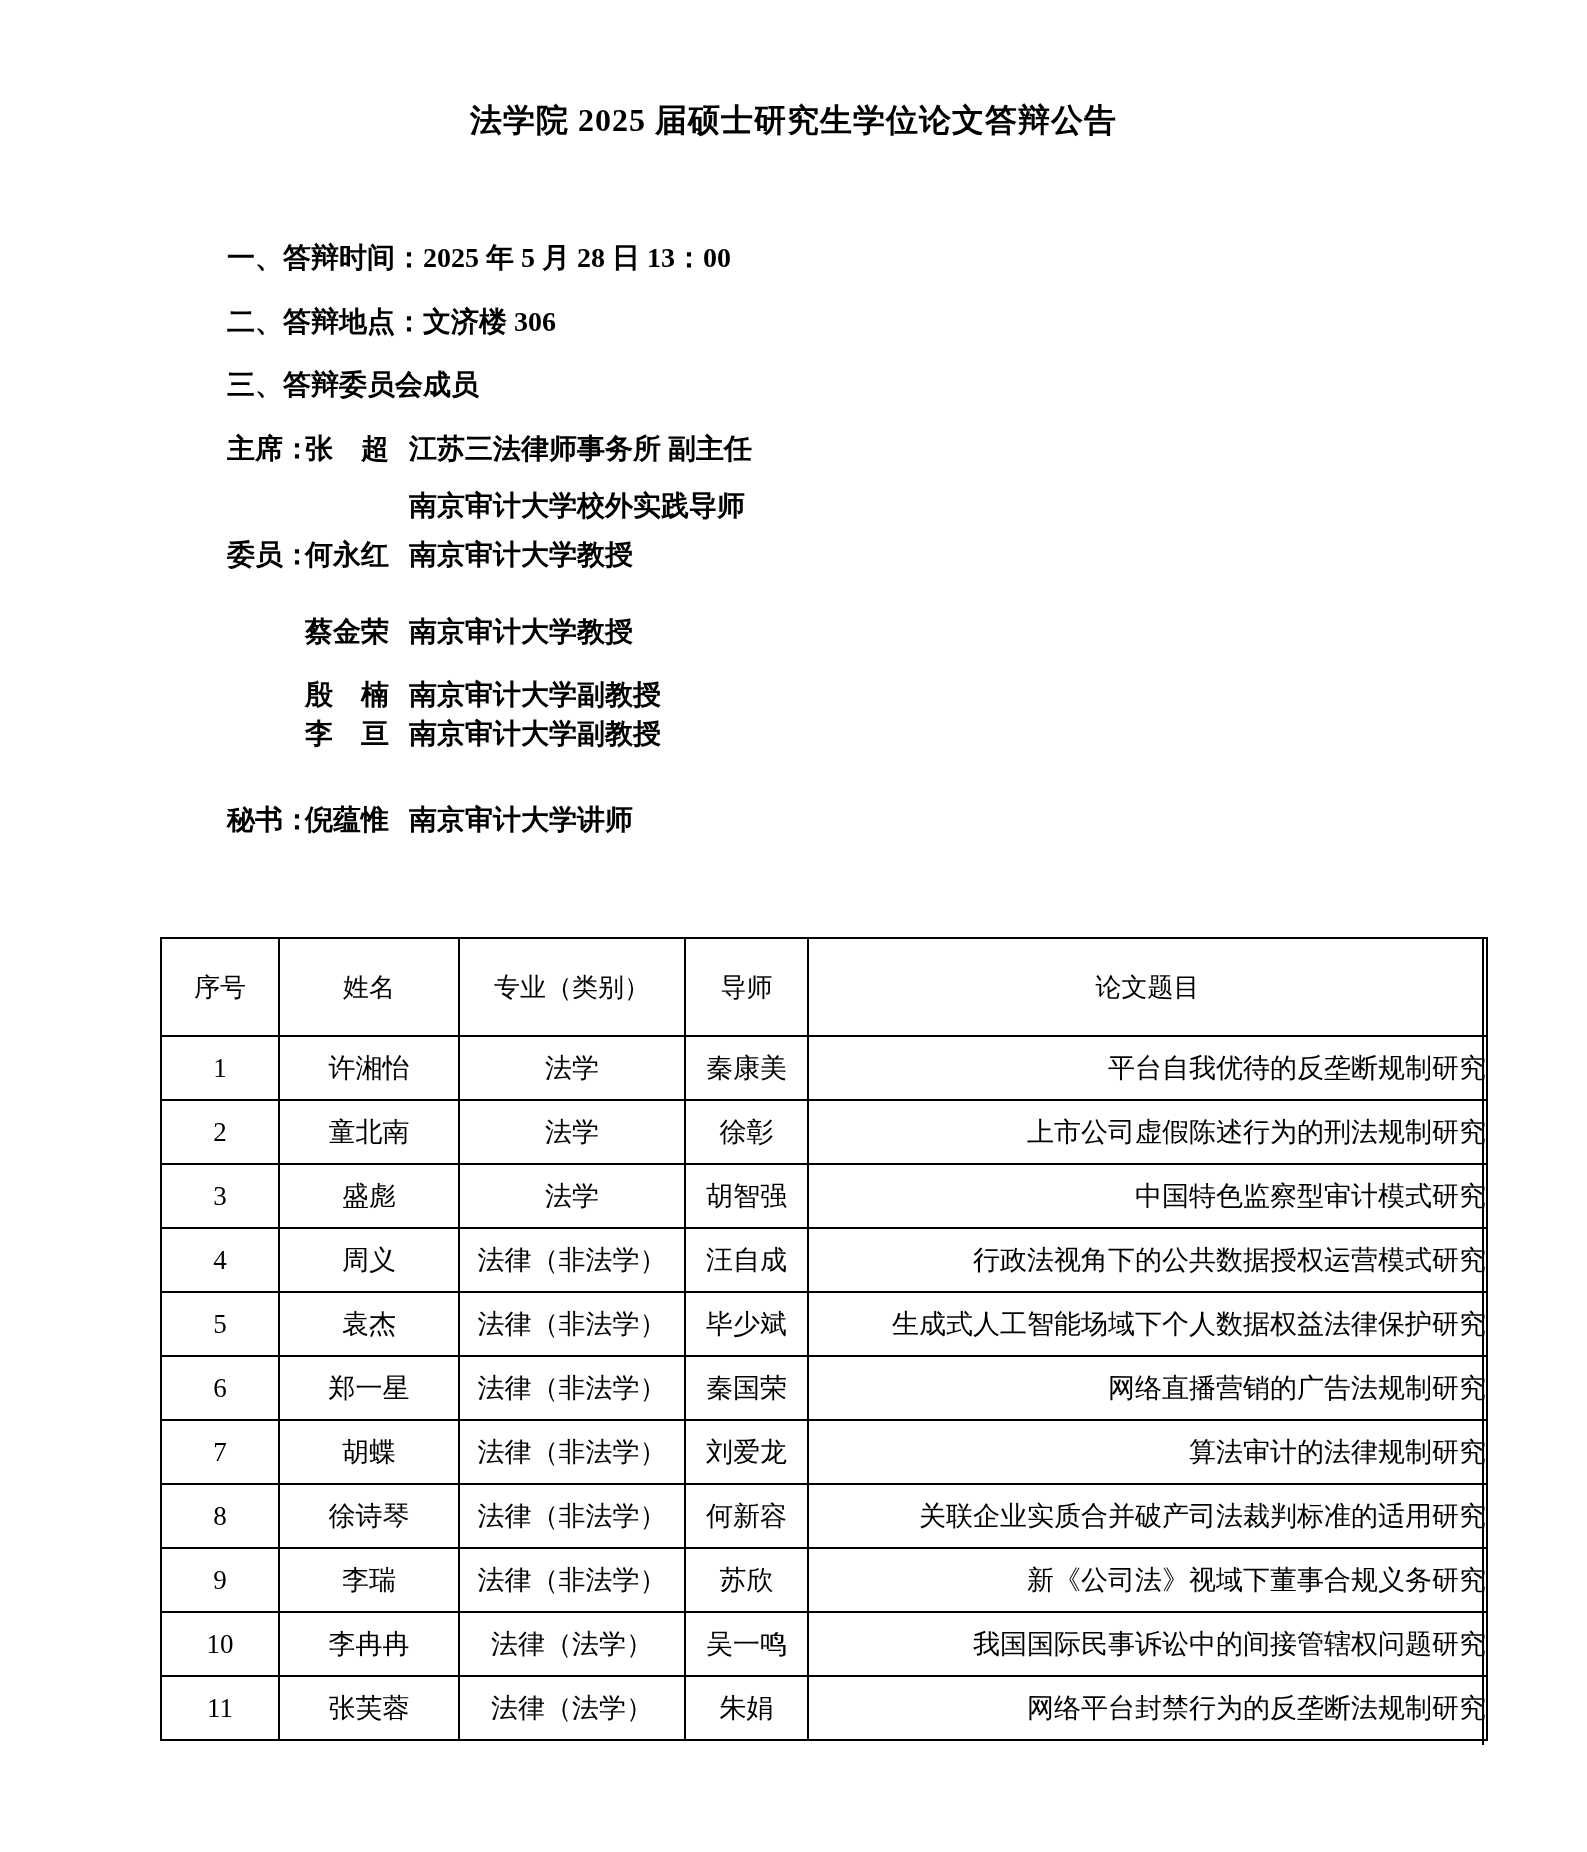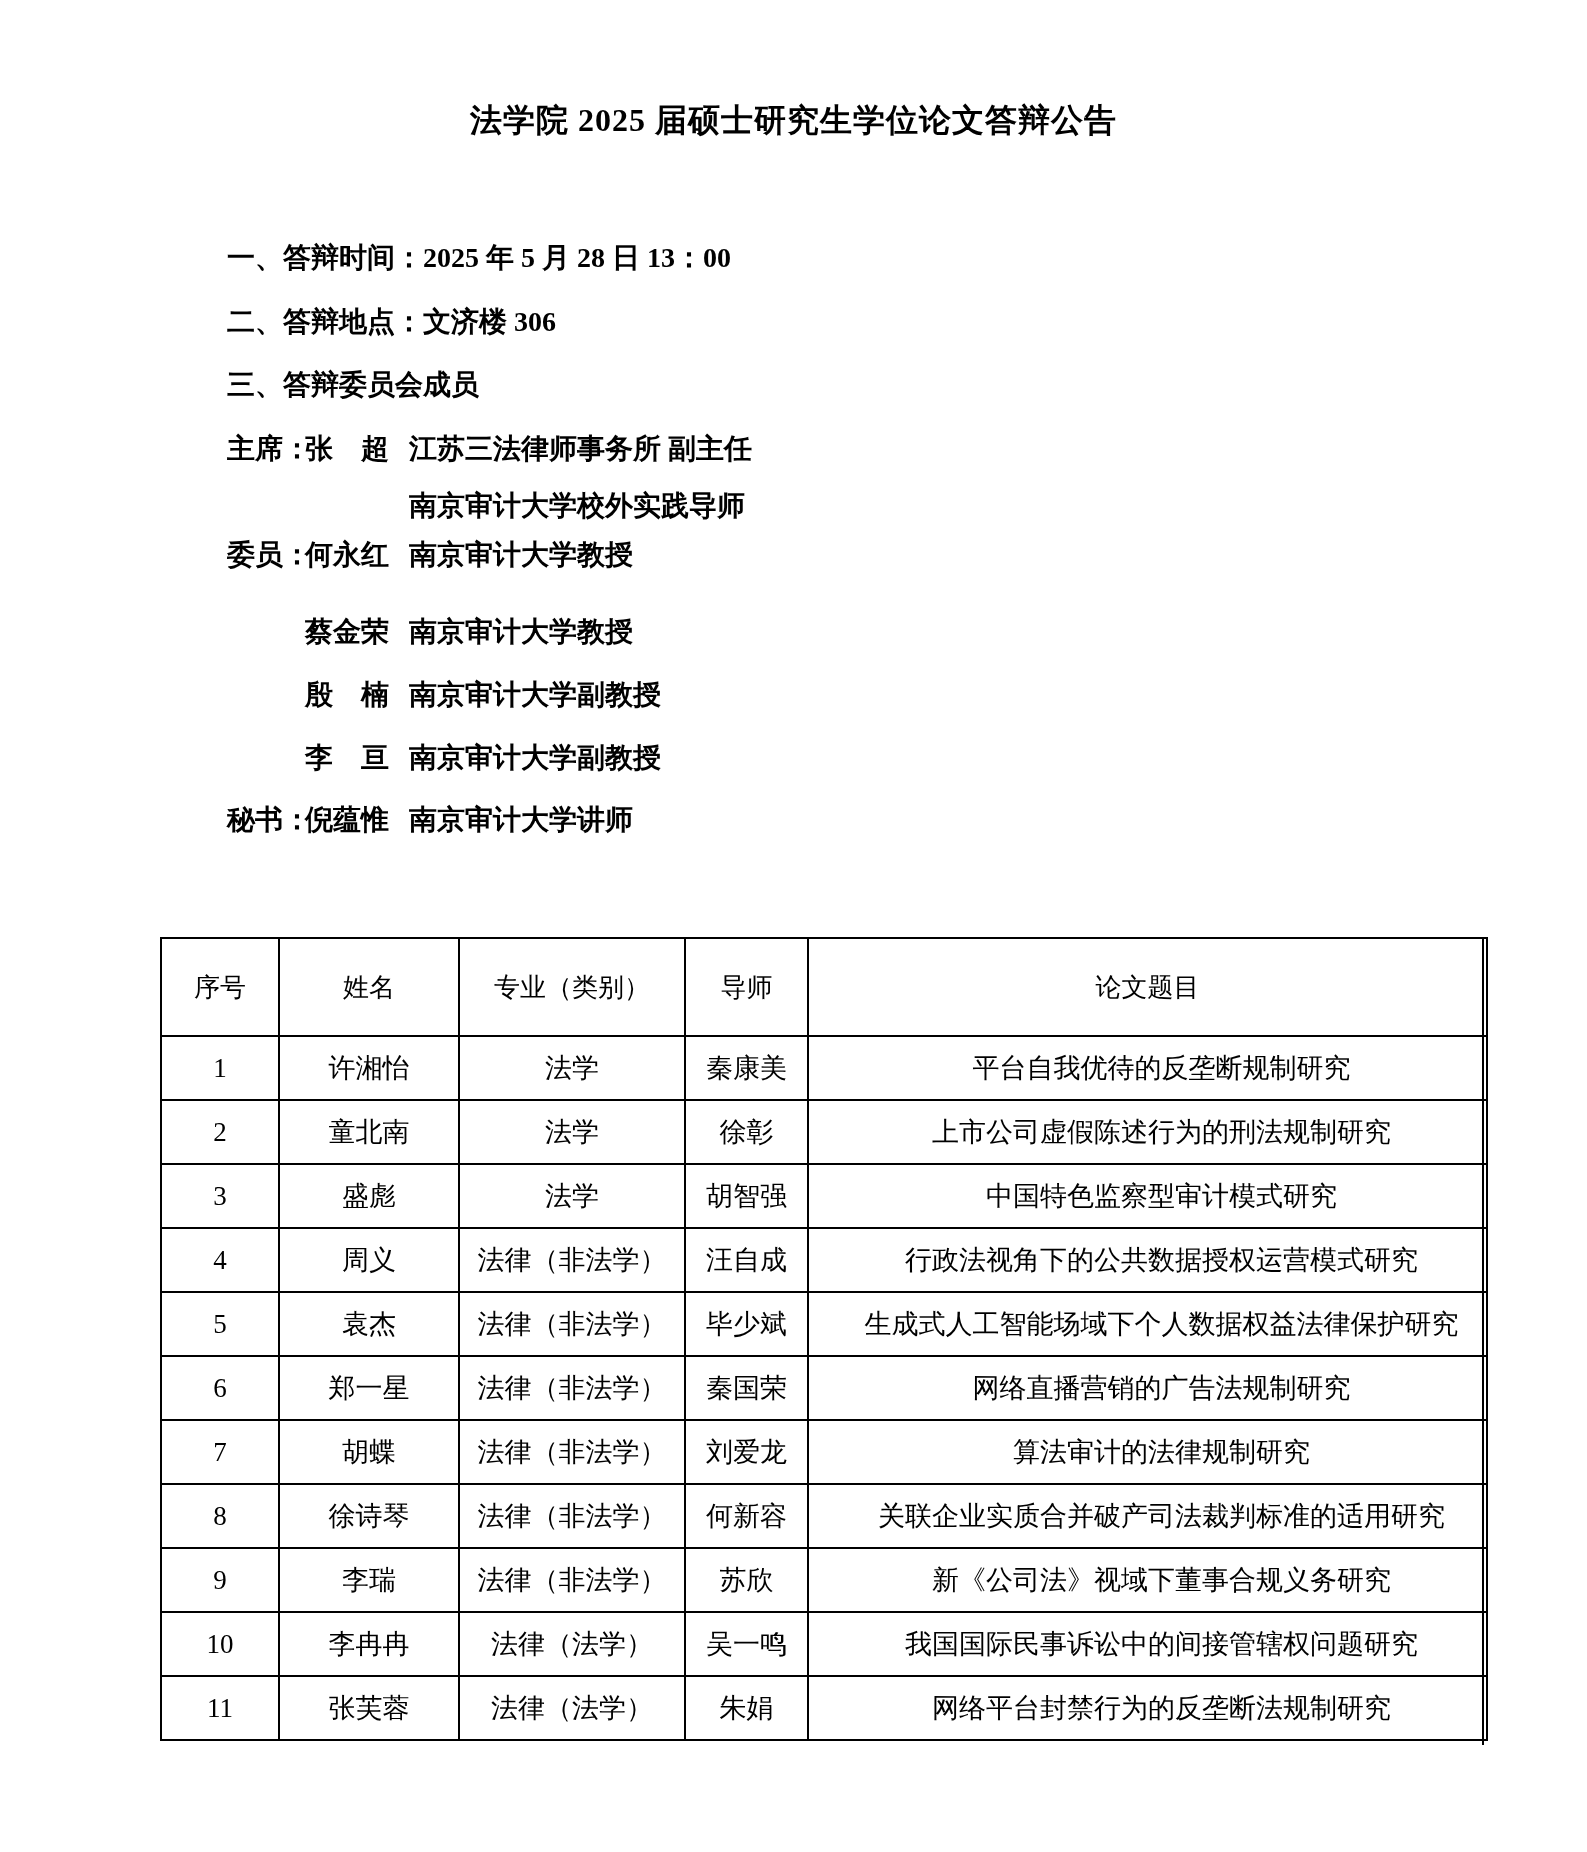--- a/index.html
+++ b/index.html
@@ -25,21 +25,21 @@
     position:absolute;left:160px;top:937px;width:1328px;
     border-collapse:collapse;table-layout:fixed;
     font-size:27px;font-weight:normal;
   }
   .defense-table td,.defense-table th{
     border:2px solid #000;text-align:center;vertical-align:middle;
     font-weight:normal;padding:0;overflow:hidden;white-space:nowrap;
   }
   .defense-table th{height:96px;font-size:26px;}
   .defense-table td{height:62px;}
-  .defense-table td.col-title{text-align:center;padding-left:28px;}
+  .defense-table td.col-title{text-align:right;padding-left:28px;}
   
   .table-right-double{
     position:absolute;left:1482px;top:937px;width:2px;height:808px;background:#000;
   }
 </style>
 </head>
 <body>
 
 <div class="doc-title">法学院 2025 届硕士研究生学位论文答辩公告</div>
 
@@ -69,21 +69,21 @@
 <div class="line member-line" style="top:615px">
   <span class="member-role"></span>
   <span class="member-name">蔡金荣</span>
   <span class="member-aff">南京审计大学教授</span>
 </div>
 <div class="line member-line" style="top:678px">
   <span class="member-role"></span>
   <span class="member-name">殷　楠</span>
   <span class="member-aff">南京审计大学副教授</span>
 </div>
-<div class="line member-line" style="top:741px">
+<div class="line member-line" style="top:717px">
   <span class="member-role"></span>
   <span class="member-name">李　亘</span>
   <span class="member-aff">南京审计大学副教授</span>
 </div>
 <div class="line member-line" style="top:803px">
   <span class="member-role">秘书：</span>
   <span class="member-name">倪蕴惟</span>
   <span class="member-aff">南京审计大学讲师</span>
 </div>
 

